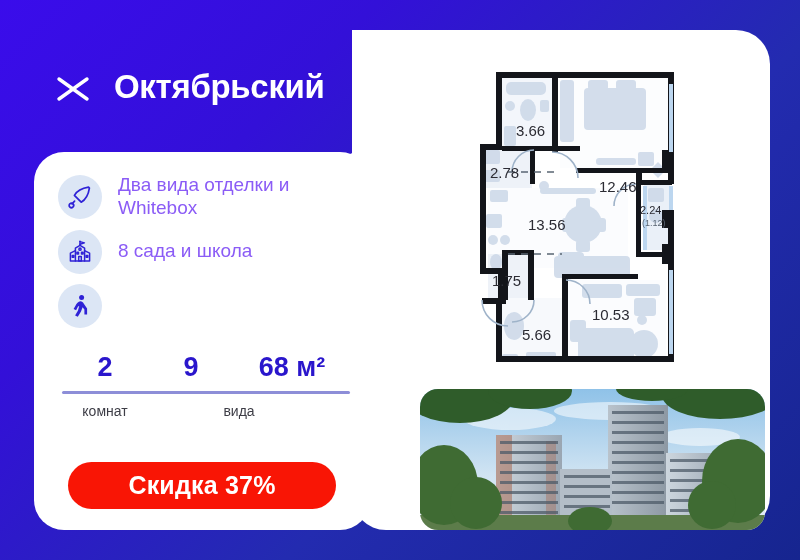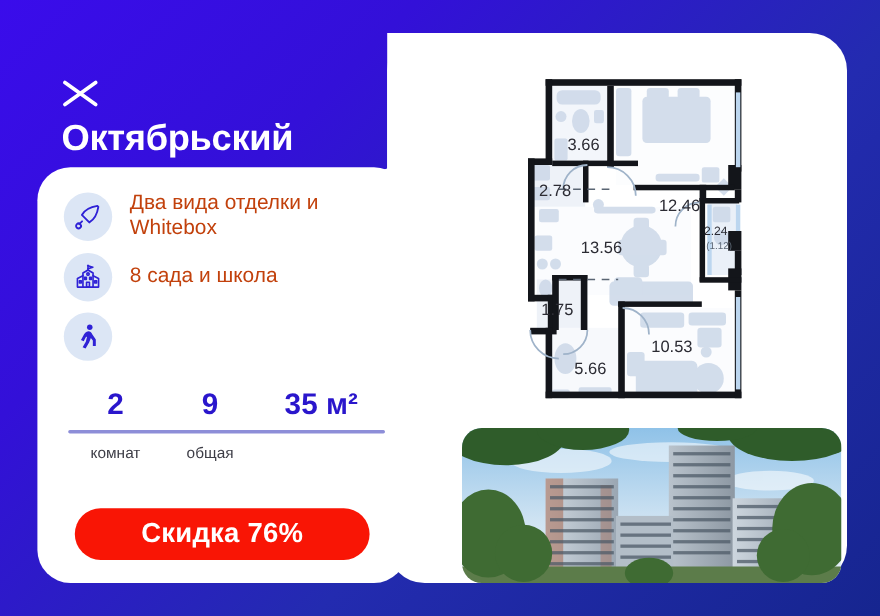--- a/index.html
+++ b/index.html
@@ -32,21 +32,21 @@
   }
   .notch-fill {
     position: absolute; left: 352px; top: 30px;
     width: 40px; height: 130px; background: #ffffff;
     border-top-left-radius: 0;
   }
 
   
   .logo {
     position: absolute; left: 56px; top: 68px;
-    display: flex; align-items: flex-start; gap: 4px; flex-direction: column;
+    display: flex; align-items: flex-end; gap: 24px;
   }
   .logo-mark { width: 34px; height: 34px; flex: none; }
   .logo-text {
     color: #ffffff; font-size: 33px; font-weight: 700;
     letter-spacing: -0.3px; white-space: nowrap;
   }
 
   
   .left-card {
     position: absolute; left: 34px; top: 152px;
@@ -54,31 +54,31 @@
     background: #ffffff; border-radius: 30px;
   }
 
   .features { position: absolute; left: 24px; top: 22px; width: 300px; }
   .feature { display: flex; align-items: center; gap: 16px; margin-bottom: 10px; }
   .feature-icon {
     width: 44px; height: 44px; flex: none; border-radius: 50%;
     background: #dce6f5; display: flex; align-items: center; justify-content: center;
   }
   .feature-label {
-    font-size: 19px; color: #c2410c; line-height: 1.2; font-weight: 400;
+    font-size: 19px; color: #8b5cf6; line-height: 1.2; font-weight: 400;
   }
 
   
   .stats { position: absolute; left: 28px; top: 200px; width: 288px; }
   .stats-values { display: flex; align-items: flex-end; }
   .stat-val {
     color: #2a16cc; font-size: 27px; font-weight: 700; text-align: center;
   }
   .stats-divider { height: 3px; background: #8d8ed8; margin: 8px 0 9px; border-radius: 2px; }
-  .stats-labels { display: flex; align-items: flex-start; }
+  .stats-labels { display: flex; align-items: flex-start; gap: 48px; }
   .stat-lab {
     color: #3d3d46; font-size: 14px; text-align: center; line-height: 1.25;
   }
   .col-a { width: 86px; }
   .col-b { width: 86px; }
   .col-c { width: 116px; }
 
   
   .cta {
     position: absolute; left: 34px; top: 310px;
@@ -160,32 +160,32 @@
           </svg>
         </span>
       </div>
     </div>
 
     <div class="stats">
       <div class="stats-values">
         <div class="stat-val col-a">2</div>
         <div class="stat-val col-b">9</div>
         <div class="stat-val col-c">
-          <span>35</span>
+          <span>68</span>
           <span>м²</span>
         </div>
       </div>
       <div class="stats-divider"></div>
       <div class="stats-labels">
         <div class="stat-lab col-a">комнат</div>
-        <div class="stat-lab col-b">общая</div>
+        <div class="stat-lab col-b">вида</div>
       </div>
     </div>
 
-    <button class="cta">Скидка 76%</button>
+    <button class="cta">Скидка 37%</button>
   </div>
 
   <div class="floorplan">
     <svg width="235" height="320" viewBox="0 0 235 320">
       <g>
         <rect x="32" y="16" width="175" height="288" fill="#ffffff"></rect>
         <rect x="36" y="20" width="50" height="72" fill="#f3f6fb"></rect>
         <rect x="94" y="20" width="108" height="90" fill="#fcfdfe"></rect>
         <rect x="16" y="88" width="50" height="42" fill="#eef2f8"></rect>
         <rect x="22" y="130" width="140" height="80" fill="#fbfcfe"></rect>

